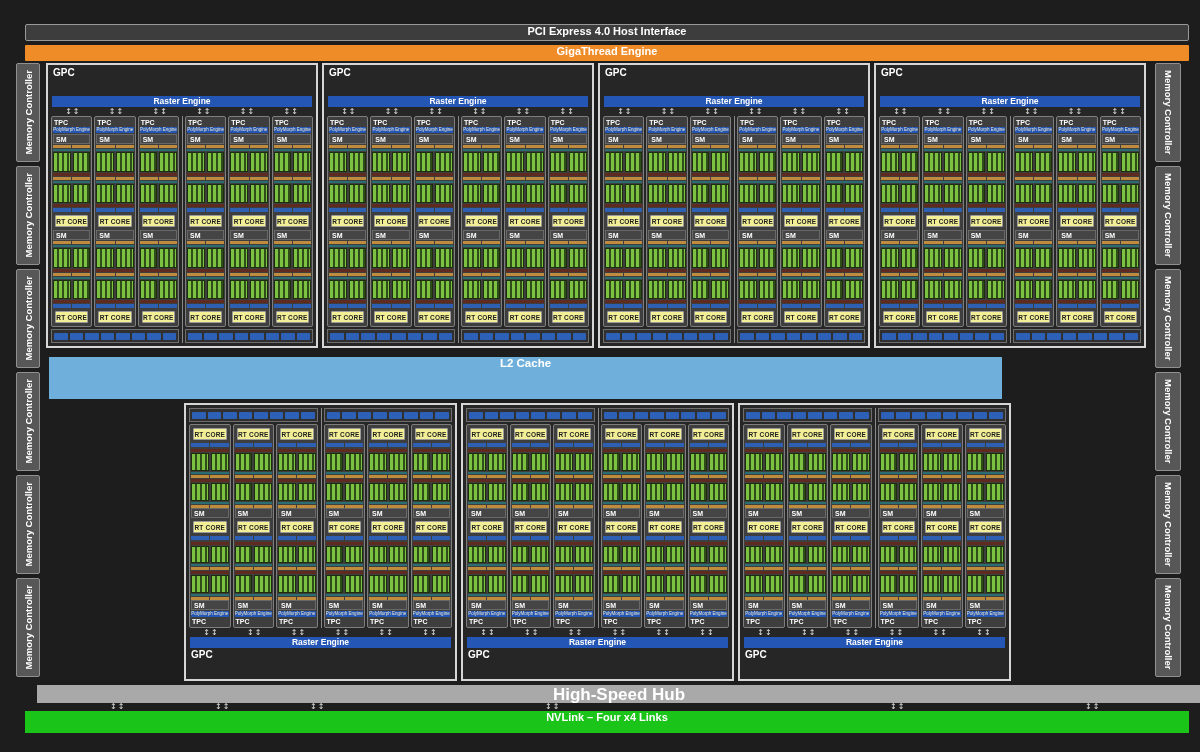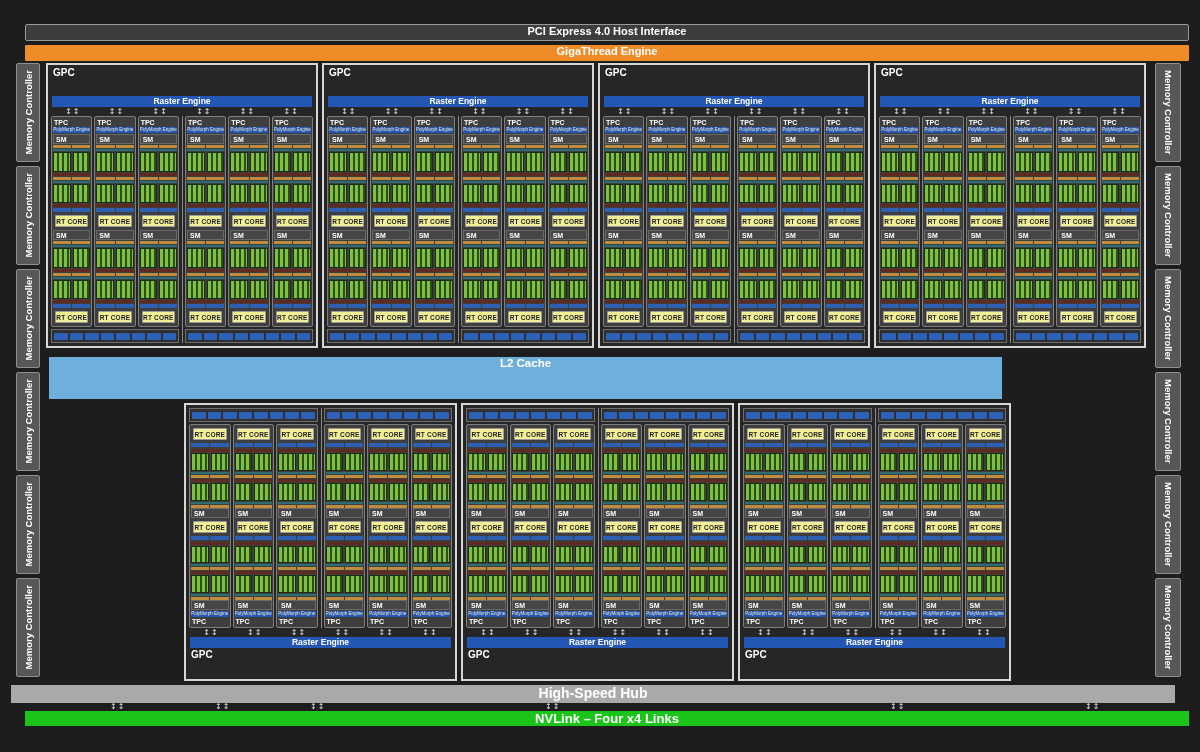--- a/index.html
+++ b/index.html
@@ -7,22 +7,22 @@
   #canvas{
     position:relative;width:1200px;height:752px;background:var(--bg,#1d1d1d);
     font-family:"Liberation Sans", sans-serif;overflow:hidden;
   }
   .abs{position:absolute;}
   
   .wide-bar{display:flex;align-items:flex-start;justify-content:center;color:#fff;font-weight:bold;margin-left:7px;}
   #pci-bar{left:18px;top:24px;width:1164px;height:17px;background:var(--bar-dark);border:1px solid var(--bar-dark-border);border-radius:2px;font-size:11px;}
   #giga-bar{left:18px;top:45px;width:1164px;height:16px;background:var(--accent-orange);border-radius:1px;font-size:11px;}
   #l2-bar{left:42px;top:357px;width:953px;height:42px;background:var(--l2-blue);font-size:11.5px;}
-  #hub-bar{left:4px;top:685px;width:1164px;height:18px;background:var(--hub-gray);font-size:14px;}
-  #nvlink-bar{left:18px;top:711px;width:1164px;height:15px;background:var(--nvlink-green);font-size:13px;}
+  #hub-bar{left:30px;top:685px;width:1164px;height:18px;background:var(--hub-gray);font-size:17px;}
+  #nvlink-bar{left:18px;top:711px;width:1164px;height:22px;background:var(--nvlink-green);font-size:11px;}
   #hub-arrow-row{left:18px;top:702px;width:1164px;height:9px;}
   #hub-arrow-row .arrow-pair{position:absolute;top:0;}
   
   .mc-col{display:flex;flex-direction:column;gap:4px;}
   #mc-left{left:16px;top:63px;width:24px;}
   #mc-right{left:1155px;top:63px;width:26px;}
   .mc-box{height:99px;background:var(--mc-gray);border:1px solid var(--mc-border);border-radius:2px;display:flex;align-items:center;justify-content:center;}
   .mc-box span{color:#fff;font-size:9.5px;font-weight:bold;white-space:nowrap;writing-mode:vertical-rl;}
   #mc-left .mc-box span{transform:rotate(180deg);}
   

